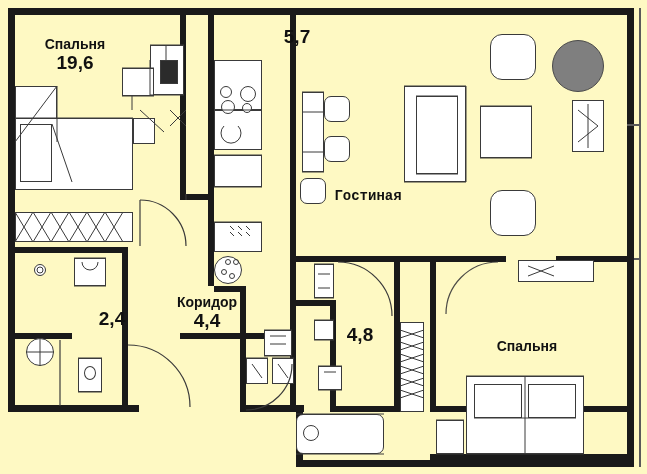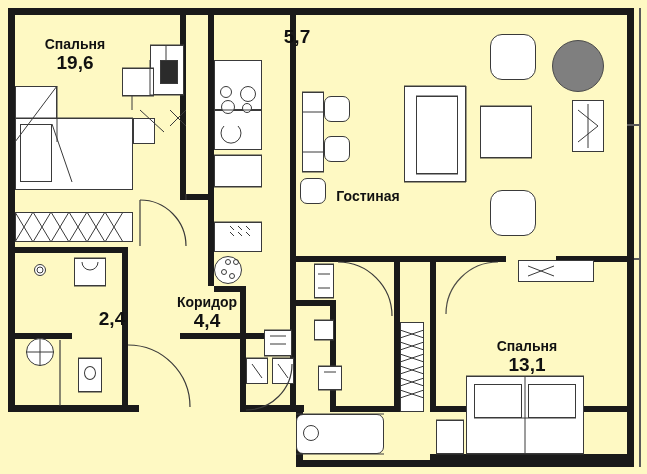--- a/index.html
+++ b/index.html
@@ -188,32 +188,34 @@
 
   <div class="room-label" style="left:25px;top:36px;width:100px;">
     <div class="room-name">Спальня</div>
     <div class="room-area">19,6</div>
   </div>
 
   <div class="room-label" style="left:232px;top:26px;width:130px;">
     <div class="room-area">5,7</div>
   </div>
 
-  <div class="room-label" style="left:313px;top:188px;width:110px;">
+  <div class="room-label" style="left:313px;top:188px;width:110px;font-family:Liberation Mono, monospace;">
     <div class="room-name">Гостиная</div>
   </div>
 
   <div class="room-label" style="left:157px;top:294px;width:100px;">
     <div class="room-name">Коридор</div>
     <div class="room-area">4,4</div>
   </div>
 
   <div class="room-label" style="left:72px;top:308px;width:80px;">
     <div class="room-area">2,4</div>
   </div>
 
+  <div class="room-label" style="left:322px;top:324px;width:76px;">
+    <div class="room-area">4,8</div>
+  </div>
 
   <div class="room-label" style="left:477px;top:338px;width:100px;">
     <div class="room-name">Спальня</div>
-    <div class="room-area">13,1</div>
   </div>
 
 </div>
 
 </body></html>

